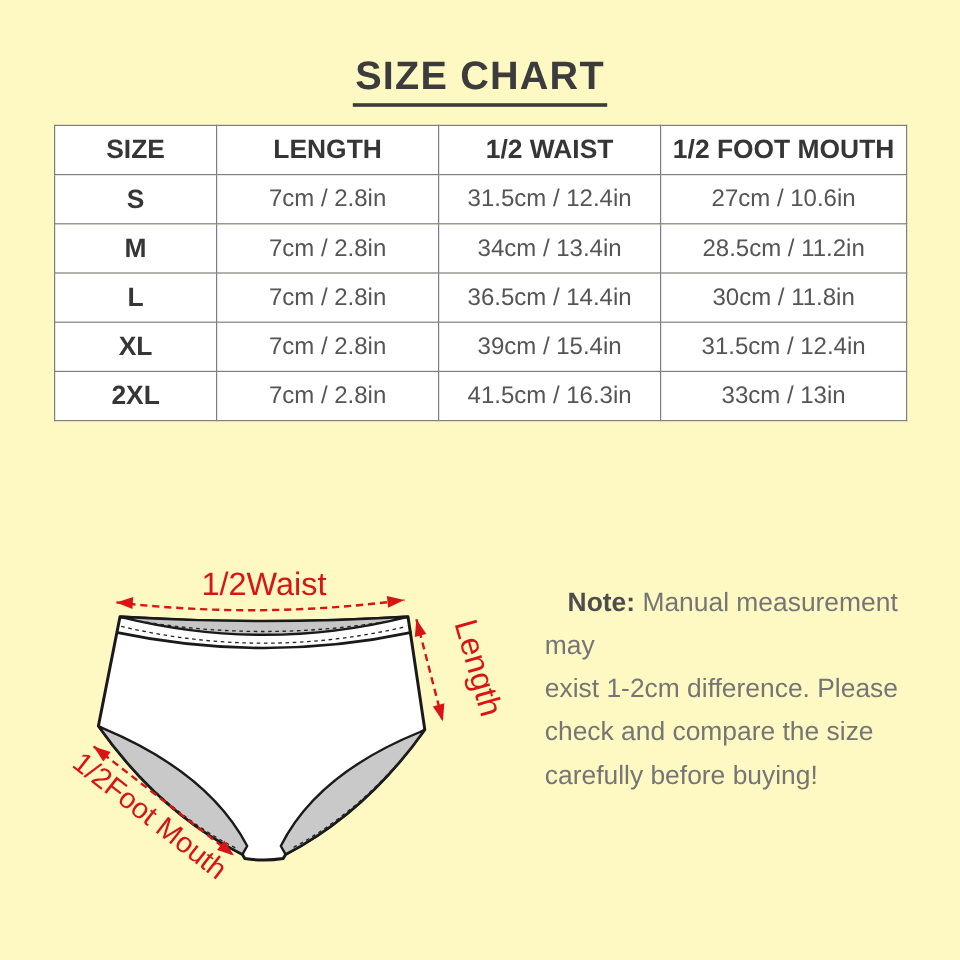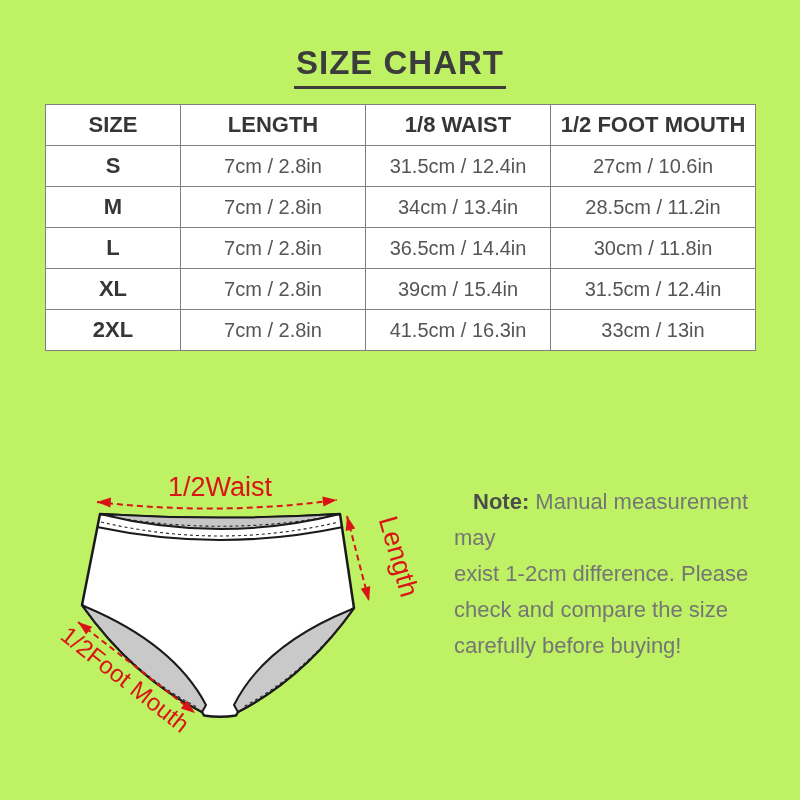--- a/index.html
+++ b/index.html
@@ -1,17 +1,17 @@
 <!DOCTYPE html>
 <html><head>
 <meta charset="utf-8">
 <style>
   html,body{margin:0;padding:0;background:#ffffff;}
   .page{
-    position:relative;width:800px;height:800px;background:#bef264;
+    position:relative;width:800px;height:800px;background:#fef9c3;
     font-family:"Liberation Sans", sans-serif;overflow:hidden;
   }
   
   .title-wrap{position:absolute;top:44px;left:0;width:800px;text-align:center;}
   .title{
     display:inline-block;font-size:33px;font-weight:bold;color:#3c3c3c;
     letter-spacing:1px;border-bottom:3px solid #3c3c3c;padding:0 2px 4px 2px;
   }
   
   table.size-table{
@@ -52,21 +52,21 @@
     <colgroup>
         <col class="c-size">
         <col class="c-length">
         <col class="c-waist">
         <col class="c-foot">
       </colgroup>
     <thead>
       <tr>
         <th>SIZE</th>
         <th>LENGTH</th>
-        <th>1/8 WAIST</th>
+        <th>1/2 WAIST</th>
         <th>1/2 FOOT MOUTH</th>
       </tr>
     </thead>
     <tbody>
       <tr>
         <td class="size-cell">S</td>
         <td class="val-cell">7cm / 2.8in</td>
         <td class="val-cell">31.5cm / 12.4in</td>
         <td class="val-cell">27cm / 10.6in</td>
       </tr>

